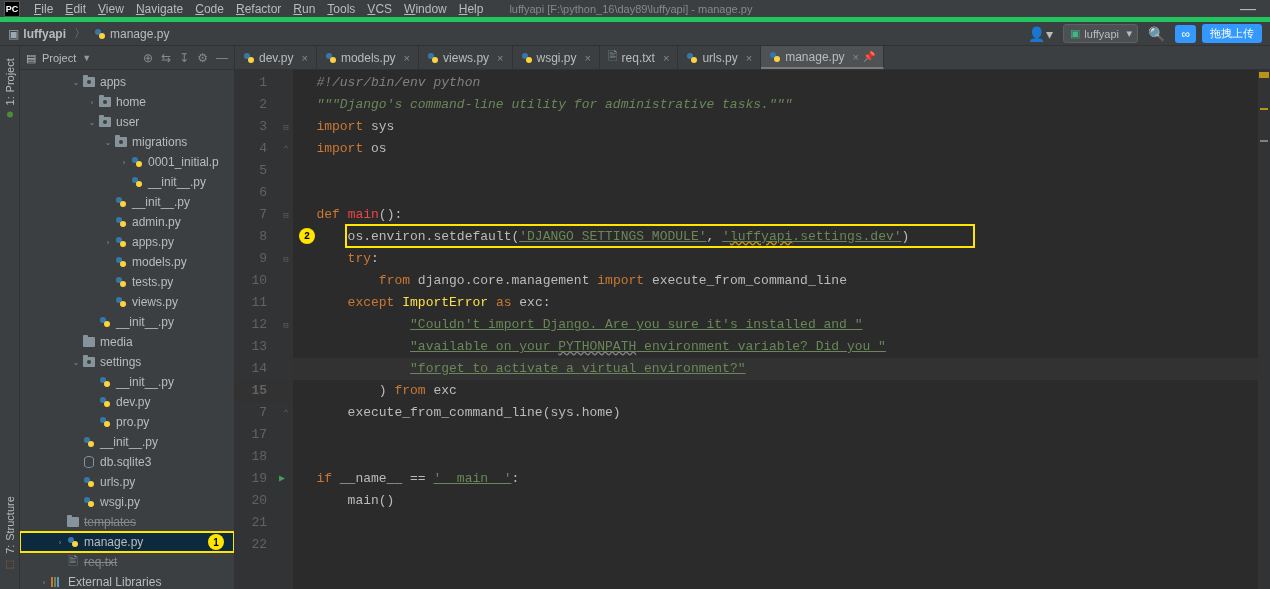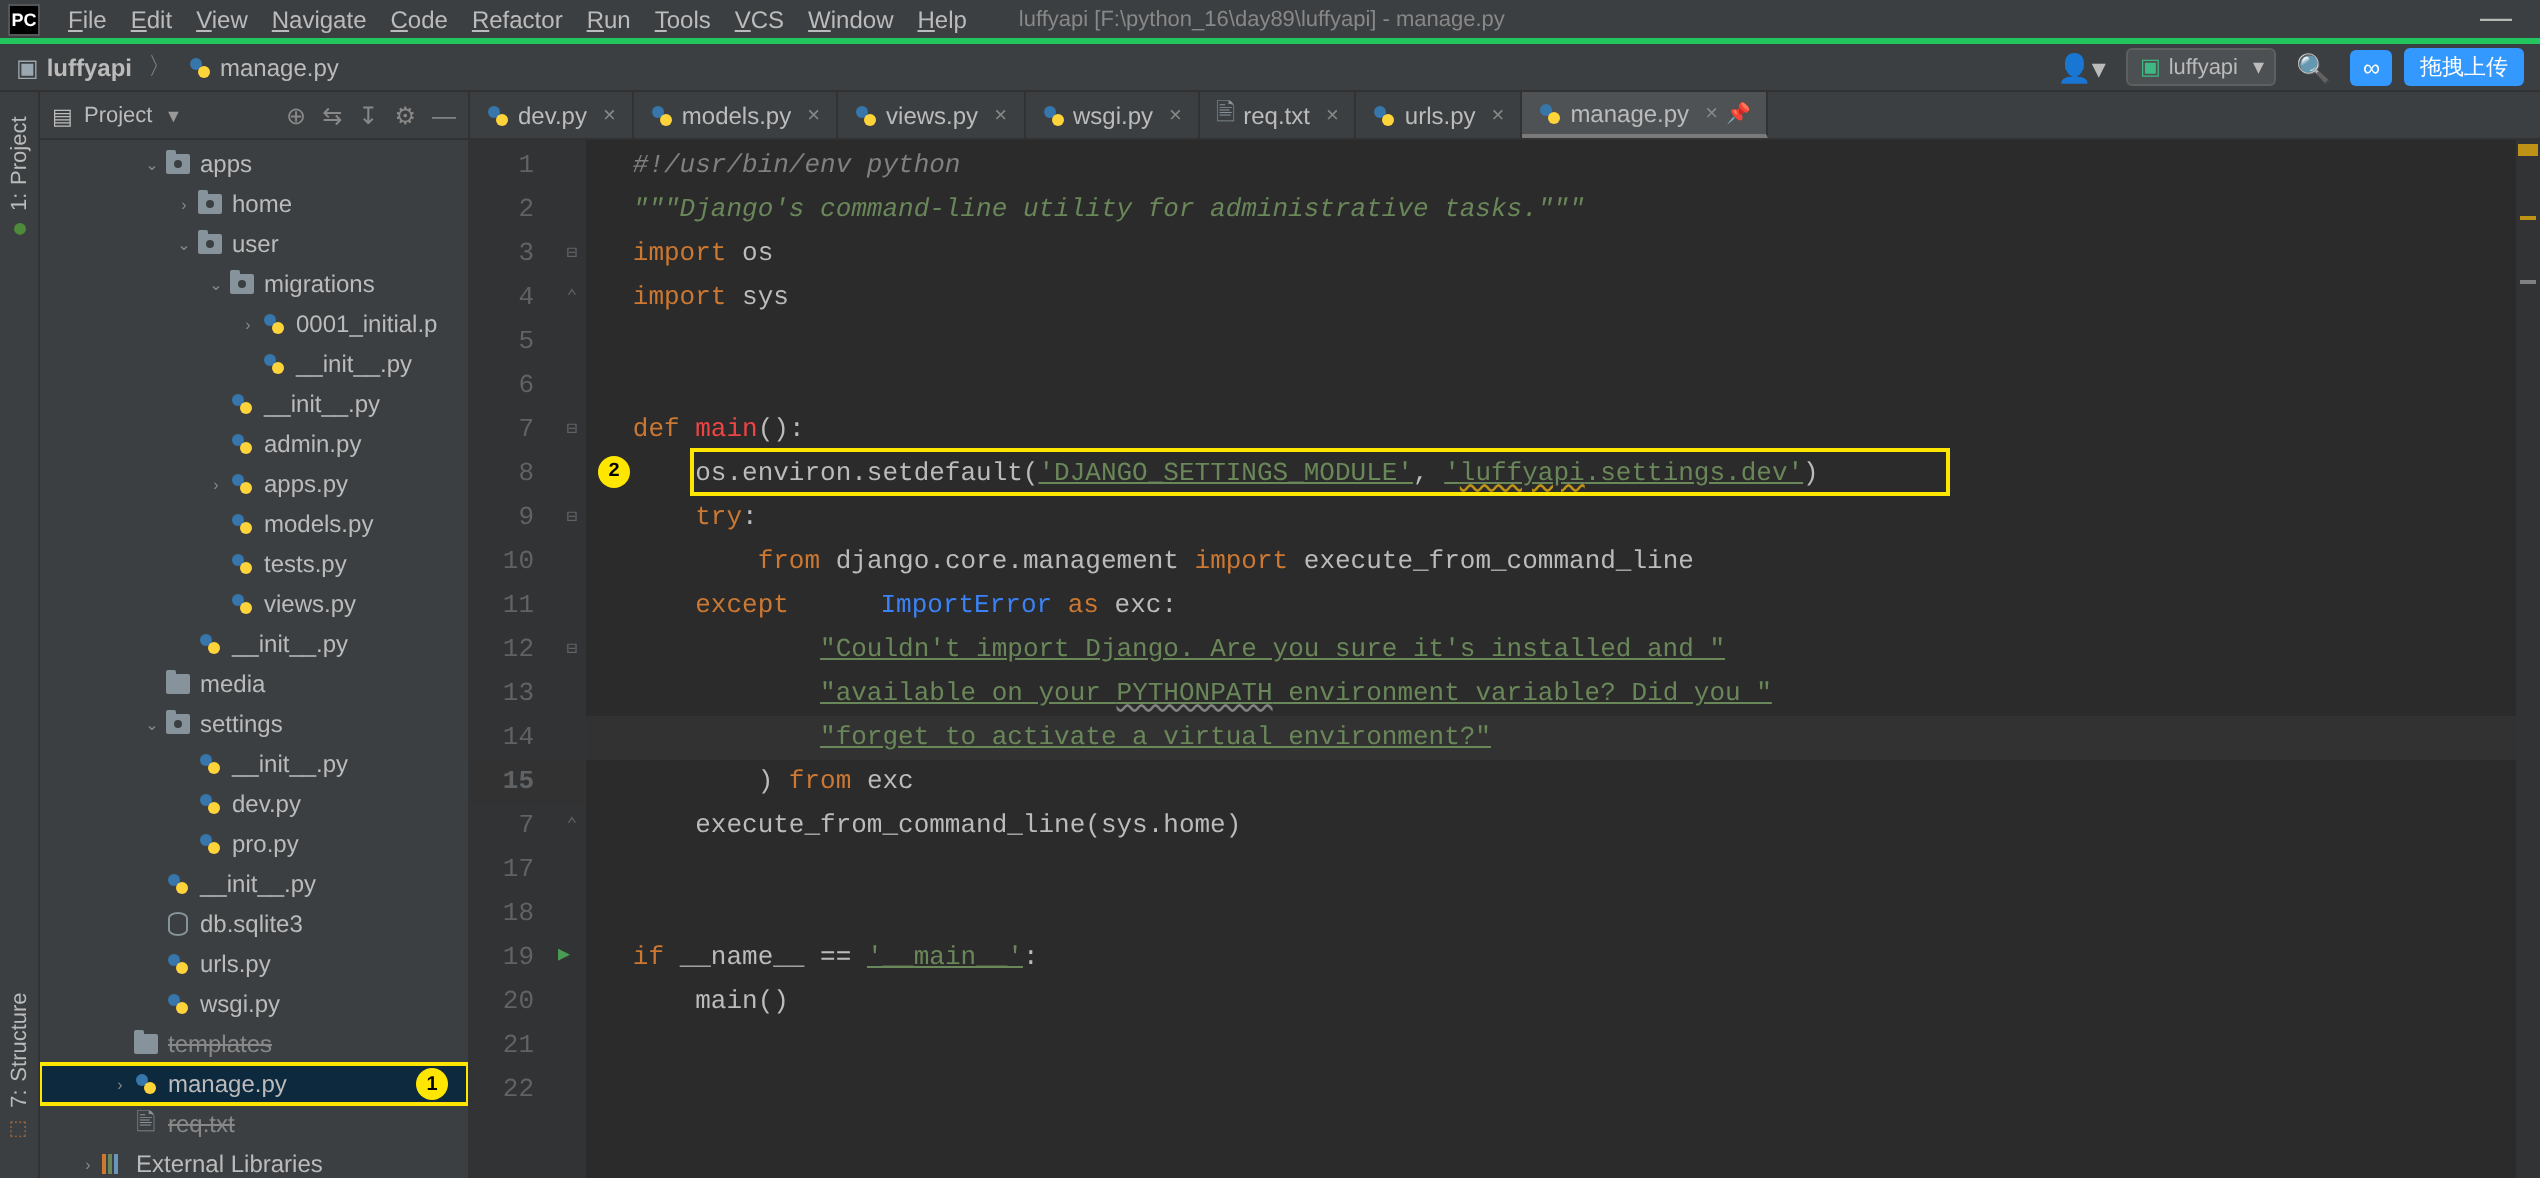--- a/index.html
+++ b/index.html
@@ -13,21 +13,21 @@
     overflow: hidden;
     position: relative;
   }
   
   .menubar {
     height: 22px;
     background: #3c3f41;
     display: flex;
     align-items: center;
     padding: 0 4px;
-    border-bottom: 3px solid #22c55e;
+    border-bottom: 5px solid #22c55e;
   }
   .menubar .app-icon {
     width: 16px; height: 16px;
     background: #000;
     margin-right: 8px;
     display: inline-flex;
     align-items: center;
     justify-content: center;
     color: #fff;
     font-size: 9px;
@@ -350,21 +350,21 @@
     position: relative;
   }
   .code .line {
     height: 22px;
     line-height: 22px;
     white-space: pre;
   }
   .kw { color: #cc7832; }
   .str { color: #6a8759; text-decoration: underline; }
   .fn { color: #ef4444; }
-  .param { color: #3b82f6; margin-left: 38px; }
+  .param { color: #fde047; }
   .cmnt { color: #808080; font-style: italic; }
   .doc { color: #6a8759; font-style: italic; }
   .err-underline { text-decoration: underline wavy #808080; }
   .warn-underline { text-decoration: underline wavy #be9117; }
 
   .code-highlight-box {
     position: absolute;
     border: 2px solid #ffe600;
     pointer-events: none;
   }
@@ -806,22 +806,22 @@
           <div class="fm"></div>
           <div class="fm"></div>
           <div class="fm"></div>
           <div class="fm"></div>
         </div>
       <div class="code" id="code">
         <div class="code-highlight-box" id="code-hl" style="top: 154px; left: 52px; width: 630px; height: 24px;"></div>
         <span class="annotation-badge" id="code-badge" style="top: 158px; left: 6px;">2</span>
       <div class="line">   <span class="cmnt">#!/usr/bin/env python</span></div>
           <div class="line">   <span class="doc">"""Django's command-line utility for administrative tasks."""</span></div>
+          <div class="line">   <span class="kw">import</span> sys</div>
           <div class="line">   <span class="kw">import</span> os</div>
-          <div class="line">   <span class="kw">import</span> sys</div>
           <div class="line">   </div>
           <div class="line">   </div>
           <div class="line">   <span class="kw">def</span> <span class="fn">main</span>():</div>
           <div class="line">       os.environ.setdefault(<span class="str">'DJANGO_SETTINGS_MODULE'</span>, <span class="str">'<span class="warn-underline">luffyapi</span>.settings.dev'</span>)</div>
           <div class="line">       <span class="kw">try</span>:</div>
           <div class="line">           <span class="kw">from</span> django.core.management <span class="kw">import</span> execute_from_command_line</div>
           <div class="line">       <span class="kw">except</span> <span class="param">ImportError</span> <span class="kw">as</span> exc:</div>
           <div class="line">               <span class="str">"Couldn't import Django. Are you sure it's installed and "</span></div>
           <div class="line">               <span class="str">"available on your <span class="err-underline">PYTHONPATH</span> environment variable? Did you "</span></div>
           <div class="line" style="background: rgb(50, 50, 50);">               <span class="str">"forget to activate a virtual environment?"</span></div>

